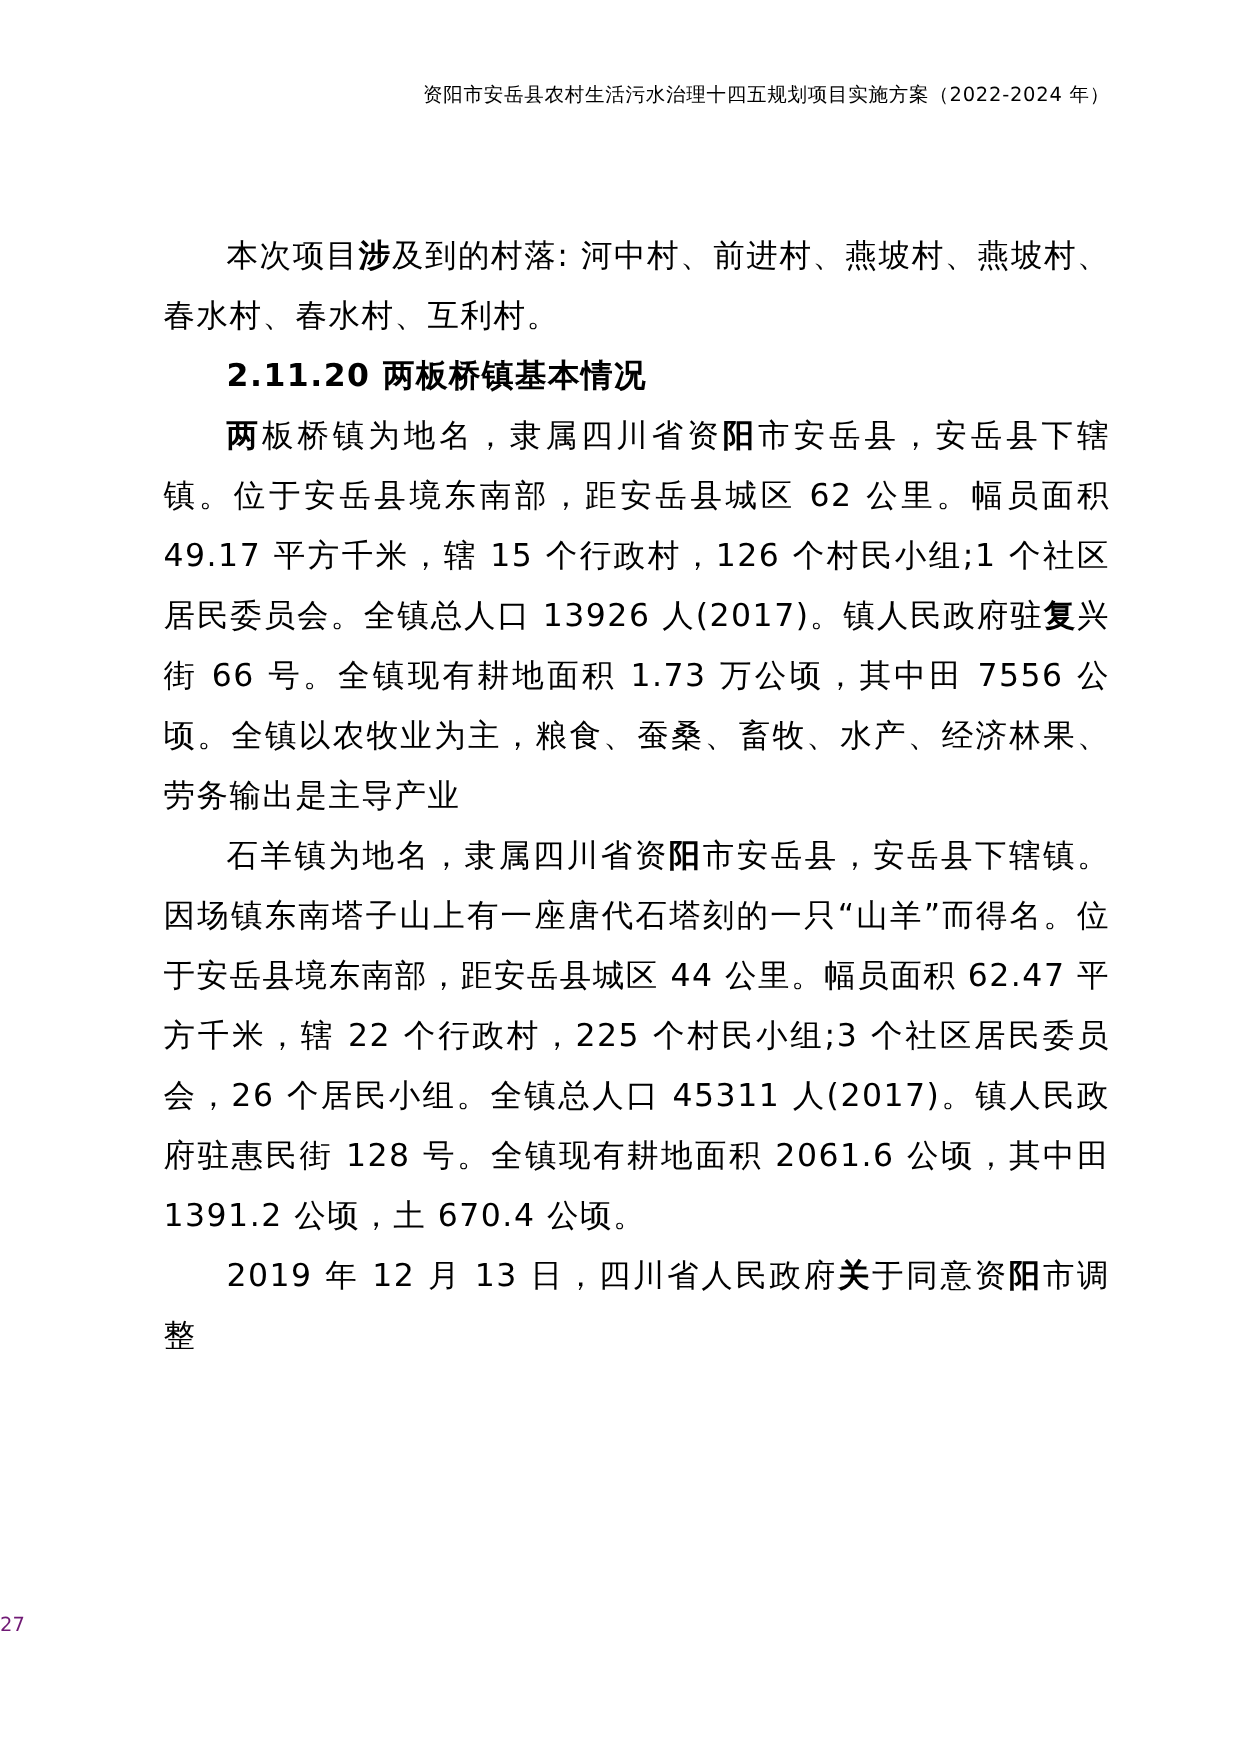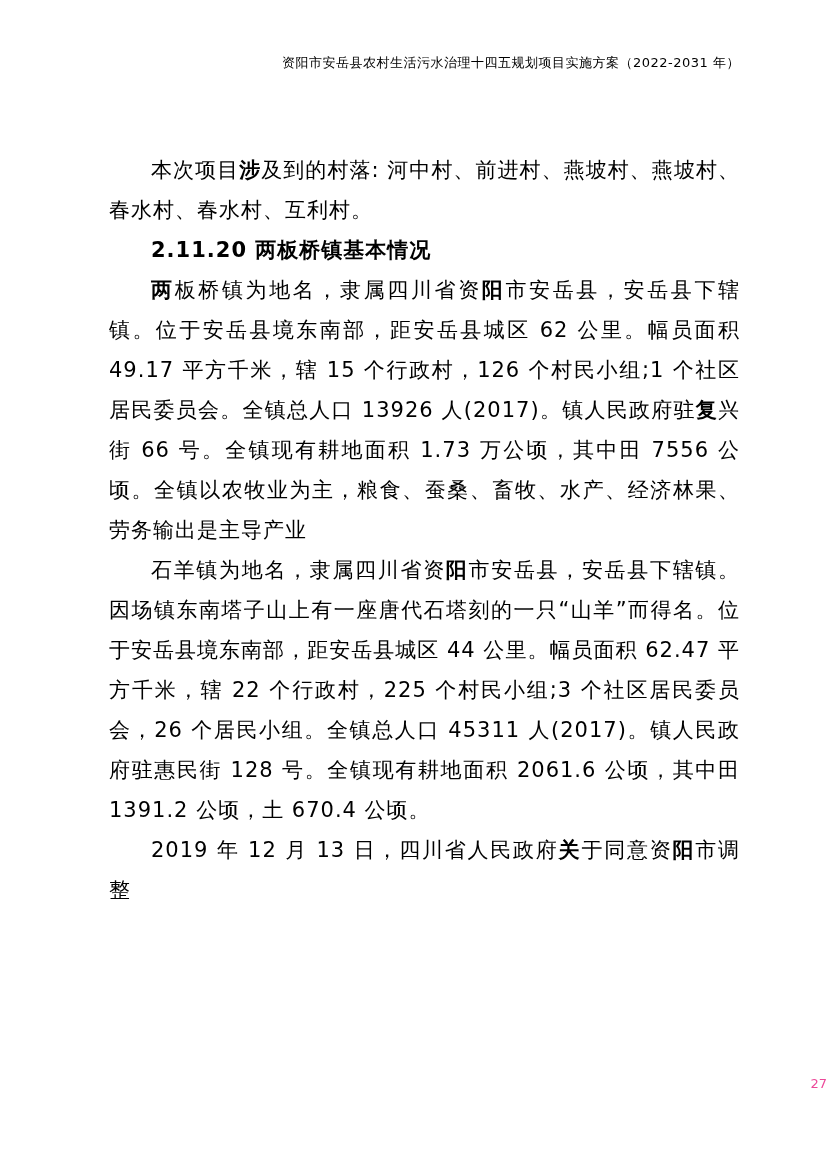--- a/index.html
+++ b/index.html
@@ -46,31 +46,31 @@
     font-weight: bold;
   }
   .seg-bold {
     font-weight: bold;
   }
   .page-footer {
     position: absolute;
     bottom: 78px;
     left: 0;
     right: 0;
-    text-align: right;
+    text-align: left;
     font-size: 13px;
-    color: #ec4899;
+    color: #701a75;
   }
 </style>
 </head>
 <body>
 
 <div class="page">
 
-  <div class="page-header">资阳市安岳县农村生活污水治理十四五规划项目实施方案（2022-2031 年）</div>
+  <div class="page-header">资阳市安岳县农村生活污水治理十四五规划项目实施方案（2022-2024 年）</div>
 
   <div class="doc-body">
       <p class="paragraph"><span>本次项目</span><span class="seg-bold">涉</span><span>及到的村落: 河中村、前进村、燕坡村、燕坡村、春水村、春水村、互利村。</span></p>
       <p class="heading"><span class="seg-bold">2.11.20 两板桥镇基本情况</span></p>
       <p class="paragraph"><span class="seg-bold">两</span><span>板桥镇为地名，隶属四川省资</span><span class="seg-bold">阳</span><span>市安岳县，安岳县下辖镇。位于安岳县境东南部，距安岳县城区 62 公里。幅员面积 49.17 平方千米，辖 15 个行政村，126 个村民小组;1 个社区居民委员会。全镇总人口 13926 人(2017)。镇人民政府驻</span><span class="seg-bold">复</span><span>兴街 66 号。全镇现有耕地面积 1.73 万公顷，其中田 7556 公顷。全镇以农牧业为主，粮食、蚕桑、畜牧、水产、经济林果、劳务输出是主导产业</span></p>
       <p class="paragraph"><span>石羊镇为地名，隶属四川省资</span><span class="seg-bold">阳</span><span>市安岳县，安岳县下辖镇。因场镇东南塔子山上有一座唐代石塔刻的一只“山羊”而得名。位于安岳县境东南部，距安岳县城区 44 公里。幅员面积 62.47 平方千米，辖 22 个行政村，225 个村民小组;3 个社区居民委员会，26 个居民小组。全镇总人口 45311 人(2017)。镇人民政府驻惠民街 128 号。全镇现有耕地面积 2061.6 公顷，其中田 1391.2 公顷，土 670.4 公顷。</span></p>
       <p class="paragraph"><span>2019 年 12 月 13 日，四川省人民政府</span><span class="seg-bold">关</span><span>于同意资</span><span class="seg-bold">阳</span><span>市调整</span></p>
     </div>
 
   <div class="page-footer">27</div>

